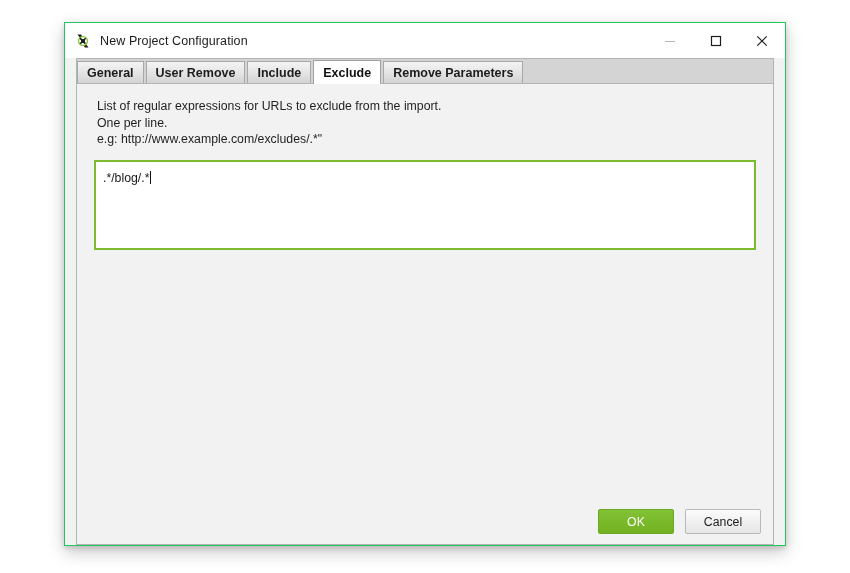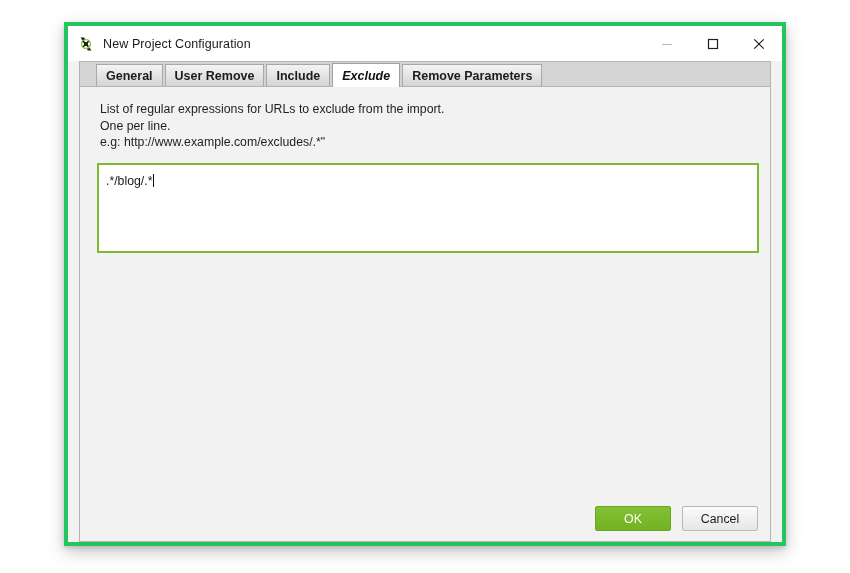--- a/index.html
+++ b/index.html
@@ -23,21 +23,21 @@
   }
 
   
   #dialog {
     position: absolute;
     left: 64px;
     top: 22px;
     width: 722px;
     height: 524px;
     background: #f2f2f2;
-    border: 4px solid #22c55e;
+    border: 1px solid #22c55e;
     box-sizing: border-box;
     box-shadow: 0 6px 16px rgba(0,0,0,0.22), 0 2px 5px rgba(0,0,0,0.14);
     display: flex;
     flex-direction: column;
   }
 
   
   #titlebar {
     height: 35px;
     background: #ffffff;
@@ -83,21 +83,21 @@
     flex: 0 0 auto;
   }
   #tabstrip {
     height: 25px;
     background: #d4d4d4;
     border: 1px solid #b4b4b4;
     border-bottom: none;
     box-sizing: border-box;
     display: flex;
     align-items: flex-end;
-    padding-left: 16px;
+    padding-left: 0;
     position: relative;
   }
   .tab {
     height: 23px;
     box-sizing: border-box;
     display: flex;
     align-items: center;
     padding: 0 9px;
     font-size: 12.5px;
     font-weight: bold;
@@ -110,21 +110,20 @@
     position: relative;
     top: 1px;
   }
   .tab.selected {
     background: #ffffff;
     border-color: #a0a0a0;
     color: #111111;
     height: 24px;
     top: 1px;
     z-index: 3;
-    font-style: italic;
   }
 
   
   #content-panel {
     margin: 0 11px;
     background: #f2f2f2;
     border: 1px solid #b4b4b4;
     border-top: 1px solid #b4b4b4;
     box-sizing: border-box;
     flex: 1 1 auto;

